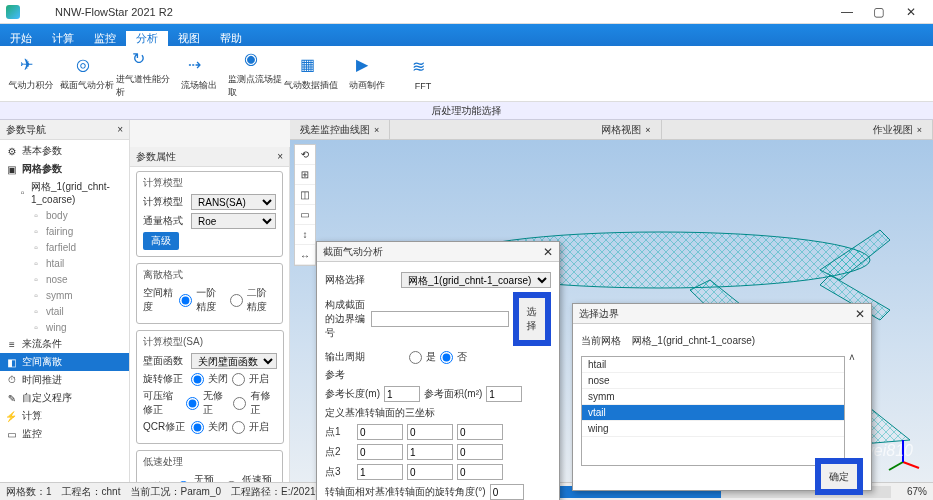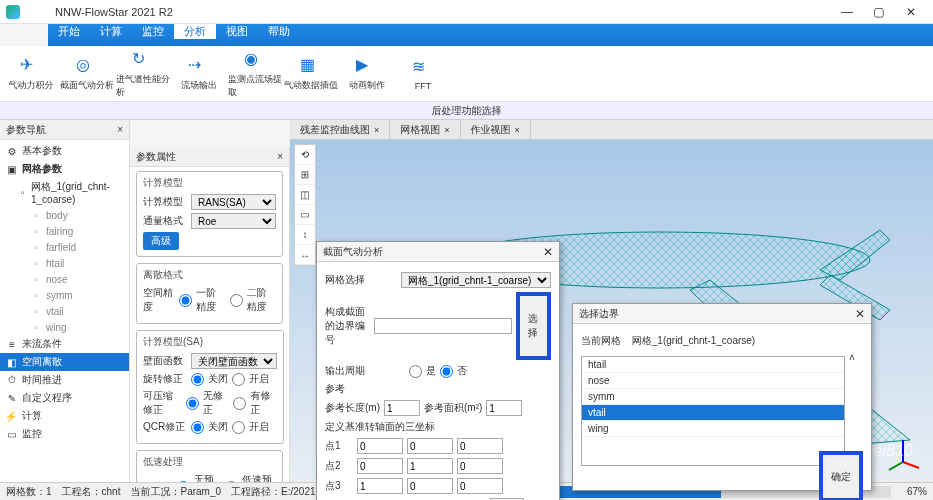--- a/index.html
+++ b/index.html
@@ -3,21 +3,21 @@
 <meta charset="utf-8">
 <style>
 * { box-sizing: border-box; margin: 0; padding: 0; font-family: "Microsoft YaHei", sans-serif; }
 body { width: 933px; height: 500px; background: #f5f5f5; overflow: hidden; font-size: 11px; color: #333; position: relative; }
 
 .titlebar { height: 24px; background: #fff; display: flex; align-items: center; padding: 0 6px; border-bottom: 1px solid #ddd; }
 .titlebar .logo { width: 14px; height: 14px; background: linear-gradient(135deg,#2a7,#4bf); border-radius: 3px; margin-right: 6px; }
 .titlebar .title { flex: 1; font-size: 11px; padding-left: 29px; }
 .titlebar .winctrl { width: 32px; text-align: center; font-size: 12px; cursor: pointer; }
 
-.menubar { height: 22px; background: linear-gradient(#1e88e5,#1976d2); display: flex; align-items: flex-start; color: #fff; margin-left: 48px; }
+.menubar { height: 22px; background: linear-gradient(#1e88e5,#1976d2); display: flex; align-items: flex-end; color: #fff; }
 .menubar .mitem { padding: 0 10px; display: flex; align-items: center; font-size: 11px; cursor: pointer; }
 .menubar .mitem.active { background: #fff; color: #1976d2; }
 
 .ribbon { height: 56px; background: #fff; display: flex; align-items: center; padding: 2px 4px; border-bottom: 1px solid #ddd; gap: 2px; }
 .ribbon .rbtn { width: 54px; height: 50px; display: flex; flex-direction: column; align-items: center; justify-content: center; font-size: 9px; cursor: pointer; border-radius: 2px; }
 .ribbon .rbtn .ricon { width: 22px; height: 22px; margin-bottom: 2px; }
 
 .subbar { height: 18px; background: #eef; display: flex; align-items: center; justify-content: center; font-size: 10px; border-bottom: 1px solid #ccd; }
 
 .workspace { display: flex; height: 362px; }
@@ -34,40 +34,40 @@
 
 .midcol { width: 160px; background: #fff; border-right: 1px solid #ddd; padding: 4px 6px; overflow: auto; margin-top: 27px; }
 .fgroup { border: 1px solid #bbb; border-radius: 3px; margin-bottom: 6px; padding: 4px 6px 6px; }
 .fgroup legend, .fgroup .lg { font-size: 10px; color: #555; margin-bottom: 4px; }
 .frow { display: flex; align-items: center; margin: 3px 0; font-size: 10px; gap: 4px; }
 .frow label { width: 44px; }
 .frow select, .frow input[type=text] { flex: 1; font-size: 10px; height: 16px; border: 1px solid #aaa; padding: 0 2px; }
 .advbtn { display: inline-block; background: #1976d2; color: #fff; padding: 2px 8px; font-size: 10px; border-radius: 2px; cursor: pointer; }
 
 .rightcol { flex: 1; display: flex; flex-direction: column; position: relative; }
-.tabstrip { height: 20px; display: flex; align-items: stretch; background: #e8e8e8; border-bottom: 1px solid #ccc; }
+.tabstrip { height: 20px; display: flex; align-items: stretch; background: #e8e8e8; border-bottom: 1px solid #ccc; justify-content: space-between; }
 .tab { padding: 0 10px; display: flex; align-items: center; font-size: 10px; border-right: 1px solid #ccc; cursor: pointer; gap: 4px; }
 .tab .tx { font-size: 9px; }
 .canvas { flex: 1; background: linear-gradient(#a8c8e8 0%, #d0e0f0 60%, #e8eef4 100%); position: relative; overflow: hidden; }
 .vtool { position: absolute; left: 4px; top: 4px; width: 22px; background: #fff; border: 1px solid #ccc; }
 .vtool div { width: 20px; height: 20px; border-bottom: 1px solid #eee; display: flex; align-items: center; justify-content: center; font-size: 10px; cursor: pointer; }
 .triad { position: absolute; right: 10px; bottom: 10px; width: 40px; height: 40px; }
 
 .statusbar { height: 18px; background: #f0f0f0; display: flex; align-items: center; font-size: 10px; padding: 0 6px; gap: 10px; border-top: 1px solid #ccc; }
 .statusbar .prog { flex: 1; height: 12px; background: #ddd; margin: 0 6px; position: relative; }
 .statusbar .prog .bar { position: absolute; height: 100%; background: #1976d2; }
 
 .dlg { position: absolute; background: #fff; border: 1px solid #999; box-shadow: 2px 2px 6px rgba(0,0,0,0.3); font-size: 10px; }
 .dlg .dhdr { height: 20px; background: #f5f5f5; display: flex; align-items: center; padding: 0 6px; border-bottom: 1px solid #ccc; }
 .dlg .dhdr .dx { margin-left: auto; cursor: pointer; font-size: 12px; }
 .dlg .dbody { padding: 6px 8px; }
 .dlg .drow { display: flex; align-items: center; margin: 4px 0; gap: 4px; }
 .dlg .drow label { width: 80px; }
 .dlg select, .dlg input[type=text] { font-size: 10px; height: 16px; border: 1px solid #aaa; padding: 0 2px; }
-.dlg .btn { border: 4px solid #1d4ed8; padding: 16px 8px; background: #f0f0f0; cursor: pointer; font-size: 10px; }
+.dlg .btn { border: 6px solid #1d4ed8; padding: 7px 8px; background: #f0f0f0; cursor: pointer; font-size: 10px; }
 
 .listbox { border: 1px solid #aaa; height: 110px; overflow: auto; margin: 4px 0; }
 .listbox .li { padding: 2px 6px; cursor: pointer; border-bottom: 1px solid #f0f0f0; }
 .listbox .li.sel { background: #1976d2; color: #fff; }
 
 .watermark { position: absolute; right: 20px; bottom: 20px; color: rgba(255,255,255,0.7); font-size: 16px; font-style: italic; pointer-events: none; }
 .wm-icon { display:inline-block; width:16px; height:16px; border:2px solid rgba(255,255,255,0.7); border-radius:3px; margin-right:4px; vertical-align:middle;}
 </style>
 </head>
 <body>

